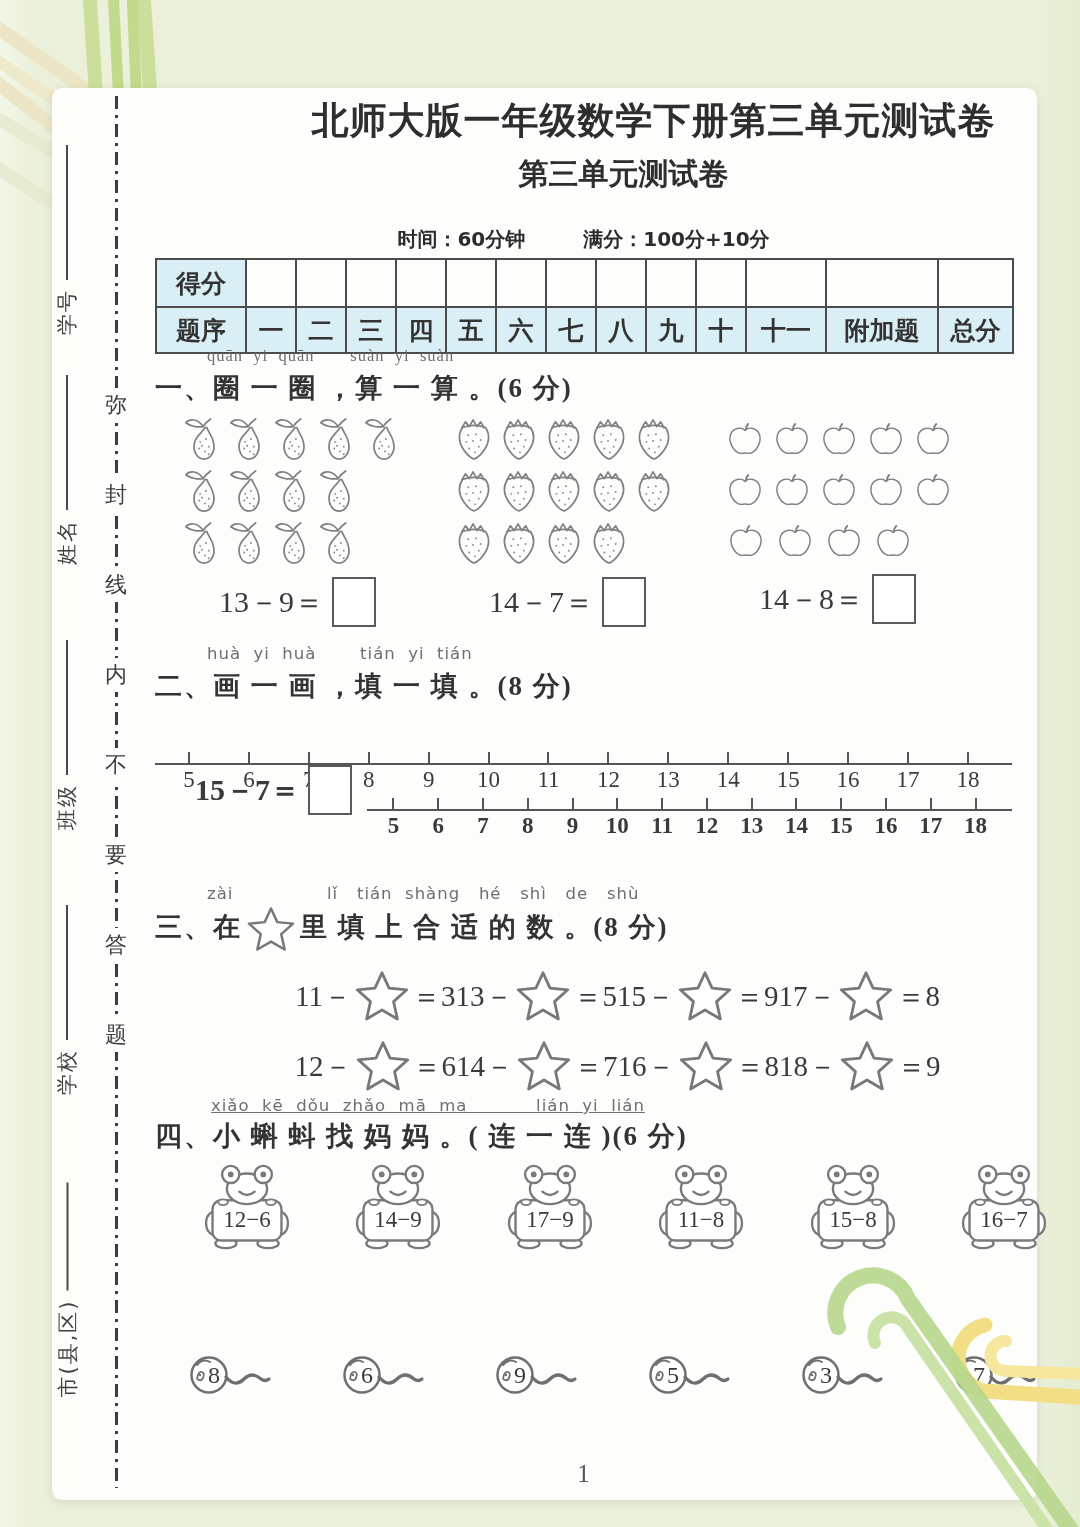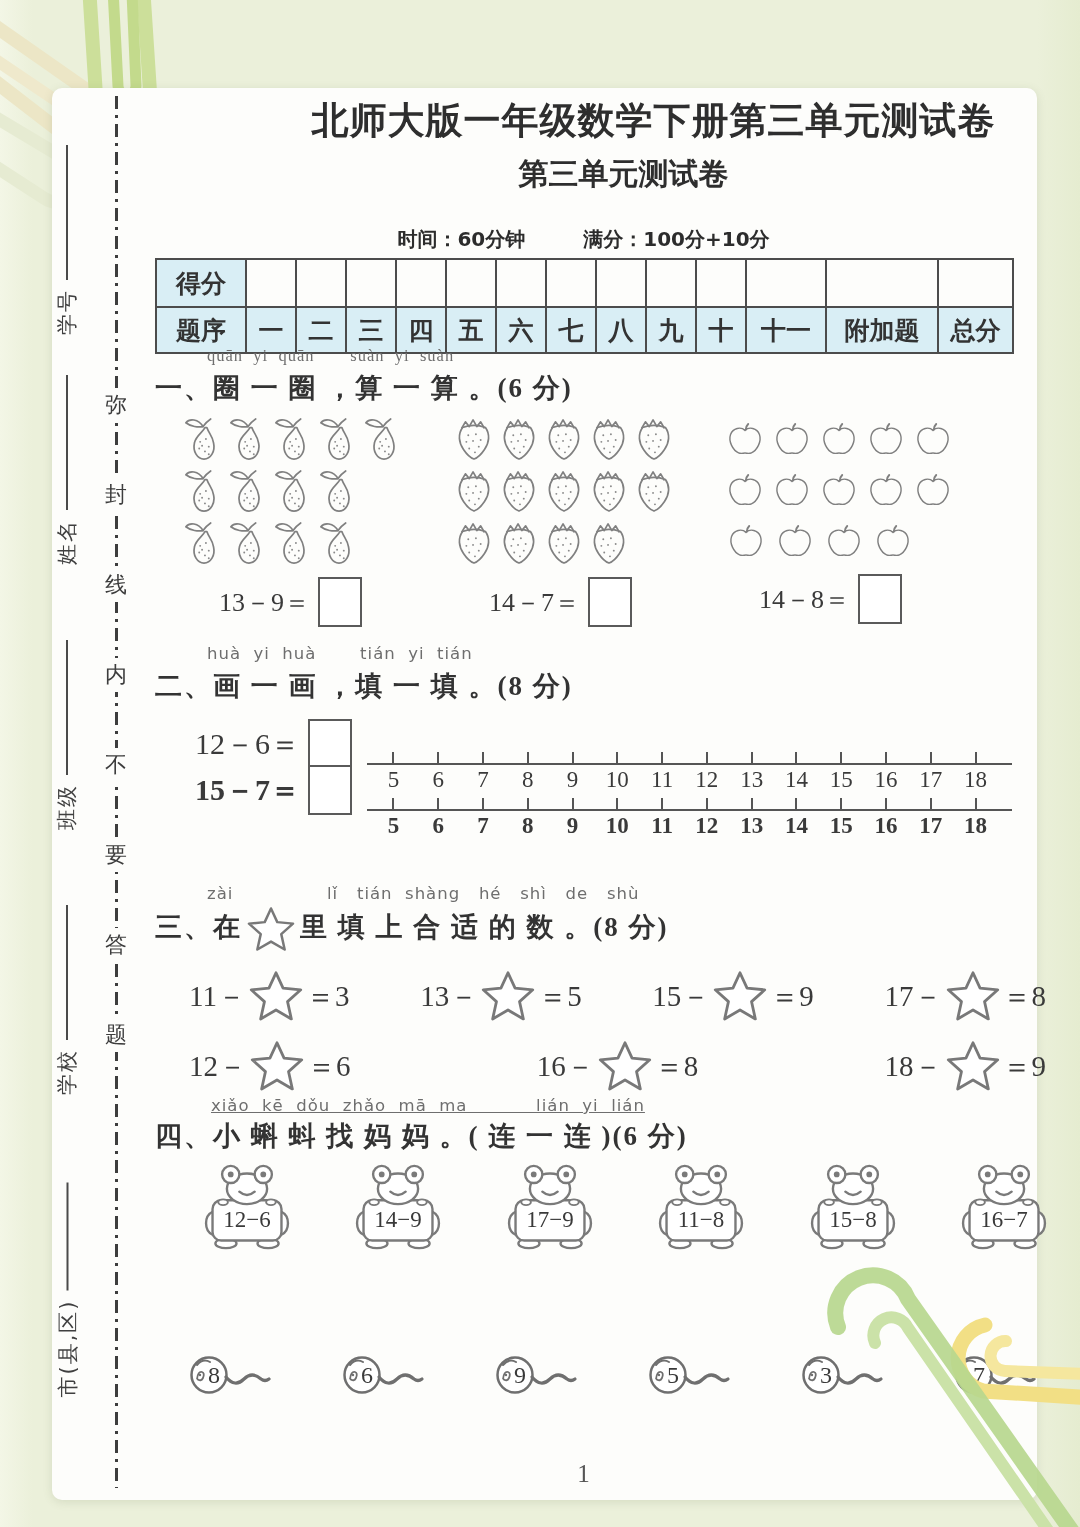--- a/index.html
+++ b/index.html
@@ -49,33 +49,33 @@
   .pinyin{font-size:16.5px;color:#6e6e6e;white-space:pre;letter-spacing:1px;}
   .shead{font-size:27px;font-weight:600;color:#333;white-space:pre;letter-spacing:2px;font-family:"Liberation Serif","DejaVu Serif",serif;}
   .eqfont{font-family:"Liberation Serif","DejaVu Serif",serif;color:#3a3a3a;}
   .ansbox{display:inline-block;width:40px;height:46px;border:2.5px solid #5a5a5a;background:#fff;vertical-align:middle;margin-left:8px;position:relative;top:-3px;}
   
   .fruit-groups{top:328px;display:flex;padding-left:28px;gap:38px;}
   .fruit-group{width:232px;}
   .fruit-row{display:flex;gap:3px;margin-bottom:6px;}
   .fruit{width:42px;height:46px;display:block;}
   [data-name="apple-icon"]{width:46px;height:42px;margin-top:3px;}
-  .g-eq{margin:14px 0 0 36px;font-size:26px;white-space:nowrap;}
+  .g-eq{margin:14px 0 0 36px;font-size:30px;white-space:nowrap;}
   
   .nlrow{display:flex;align-items:flex-start;}
   .nl-eq{width:172px;font-size:30px;margin-left:40px;white-space:nowrap;}
   .numberline{flex:1;position:relative;margin-top:28px;padding:0 14px 0 4px;}
   .nl-line{position:absolute;left:0;right:0;top:13px;border-top:2.5px solid #555;}
   .nl-cells{display:flex;}
   .nl-cell{flex:1;text-align:center;position:relative;padding-top:17px;}
   .nl-tick{position:absolute;top:2px;left:50%;width:2px;height:12px;background:#555;transform:translateX(-1px);}
   .nl-num{font-family:"Liberation Serif","DejaVu Serif",serif;font-size:23px;color:#3a3a3a;}
   
   .star-inline{width:50px;height:48px;vertical-align:middle;margin:0 4px;}
-  .s3row{display:flex;justify-content:space-between;padding:0 30px 0 34px;gap:37px;}
+  .s3row{display:flex;justify-content:center;padding:0 30px 0 34px;}
   .s3eq{display:flex;align-items:center;font-size:29px;white-space:nowrap;}
   .s3eq .star-eq{width:56px;height:54px;margin:0 2px;}
   
   .frogrow{display:flex;justify-content:space-between;padding:0 48px 0 42px;}
   .frog-svg{width:100px;height:90px;display:block;}
   .frog-eq{font-family:"Liberation Serif","DejaVu Serif",serif;font-size:24px;fill:#3a3a3a;text-anchor:middle;}
   .tadrow{display:flex;justify-content:space-between;padding:0 22px 0 30px;}
   .tad-svg{width:92px;height:52px;display:block;}
   .tad-num{font-family:"Liberation Serif","DejaVu Serif",serif;font-size:24px;fill:#3a3a3a;text-anchor:middle;}
   .pagenum{top:1372px;text-align:center;font-family:"Liberation Serif","DejaVu Serif",serif;font-size:25px;color:#555;}
@@ -425,23 +425,20 @@
         <div class="g-eq eqfont" data-name="equation">
           <span data-name="equation-text">14－8＝</span><span class="ansbox" data-name="answer-box"></span>
         </div>
       </div>
     </div>
 
     <div class="blk pinyin" style="top:556px;padding-left:52px;" data-name="section2-pinyin">huà  yi  huà       tián  yi  tián</div>
     <div class="blk shead" style="top:580px;" data-name="section2-heading">二、画 一 画 ，填 一 填 。(8 分)</div>
 
     <div class="blk nlrow" style="top:634px;" data-name="numberline-row">
-      <div class="nl-eq eqfont" data-name="equation">
-        <span data-name="equation-text">12－6＝</span><span class="ansbox" data-name="answer-box"></span>
-      </div>
       <div class="numberline" data-name="numberline">
         <div class="nl-line" data-name="numberline-axis"></div>
         <div class="nl-cells" data-name="numberline-ticks">
             <div class="nl-cell" data-name="numberline-tick"><span class="nl-tick"></span><span class="nl-num">5</span></div>
             <div class="nl-cell" data-name="numberline-tick"><span class="nl-tick"></span><span class="nl-num">6</span></div>
             <div class="nl-cell" data-name="numberline-tick"><span class="nl-tick"></span><span class="nl-num">7</span></div>
             <div class="nl-cell" data-name="numberline-tick"><span class="nl-tick"></span><span class="nl-num">8</span></div>
             <div class="nl-cell" data-name="numberline-tick"><span class="nl-tick"></span><span class="nl-num">9</span></div>
             <div class="nl-cell" data-name="numberline-tick"><span class="nl-tick"></span><span class="nl-num">10</span></div>
             <div class="nl-cell" data-name="numberline-tick"><span class="nl-tick"></span><span class="nl-num">11</span></div>
@@ -518,20 +515,27 @@
     </div>
     <div class="blk s3row" style="top:952px;" data-name="star-equation-row">
       <div class="s3eq eqfont" data-name="star-equation">
           <span data-name="equation-pre">12－</span>
           <svg class="star-eq" viewBox="0 0 60 58" data-name="star-input">
             <use href="#sym-star"></use>
           </svg>
           <span data-name="equation-post">＝6</span>
         </div>
       <div class="s3eq eqfont" data-name="star-equation">
+          <span data-name="equation-pre">14－</span>
+          <svg class="star-eq" viewBox="0 0 60 58" data-name="star-input">
+            <use href="#sym-star"></use>
+          </svg>
+          <span data-name="equation-post">＝7</span>
+        </div>
+      <div class="s3eq eqfont" data-name="star-equation">
           <span data-name="equation-pre">16－</span>
           <svg class="star-eq" viewBox="0 0 60 58" data-name="star-input">
             <use href="#sym-star"></use>
           </svg>
           <span data-name="equation-post">＝8</span>
         </div>
       <div class="s3eq eqfont" data-name="star-equation">
           <span data-name="equation-pre">18－</span>
           <svg class="star-eq" viewBox="0 0 60 58" data-name="star-input">
             <use href="#sym-star"></use>

